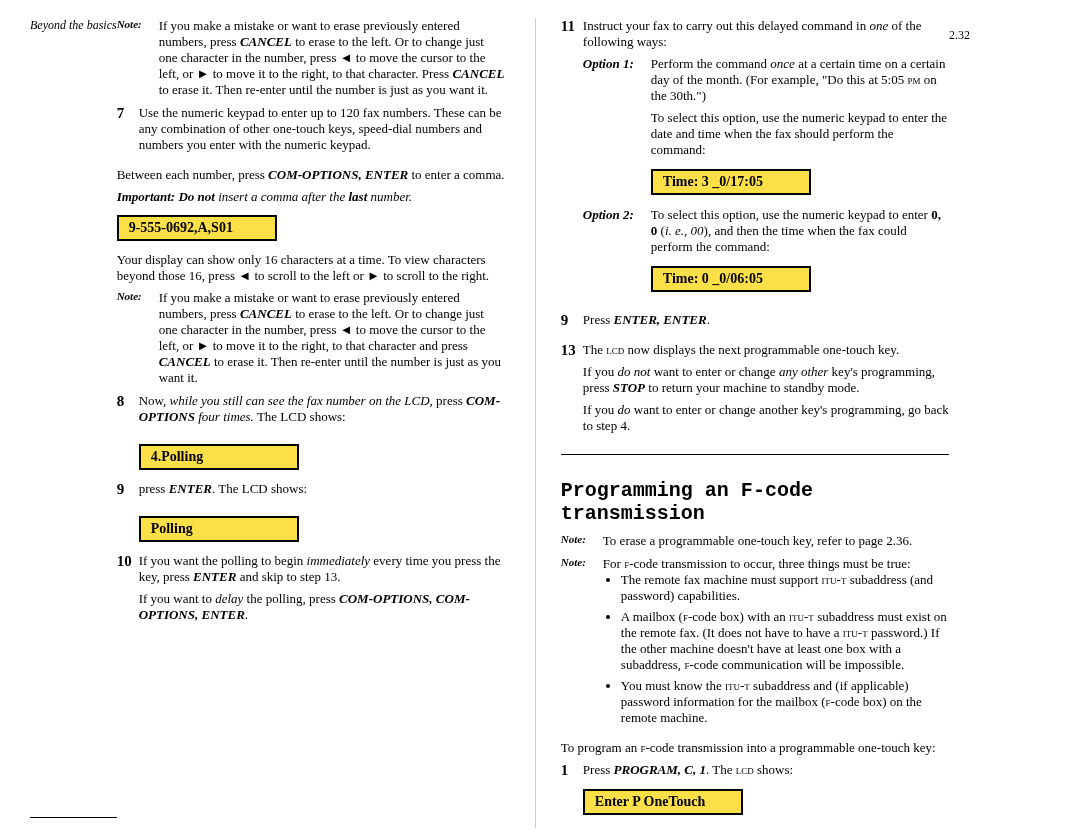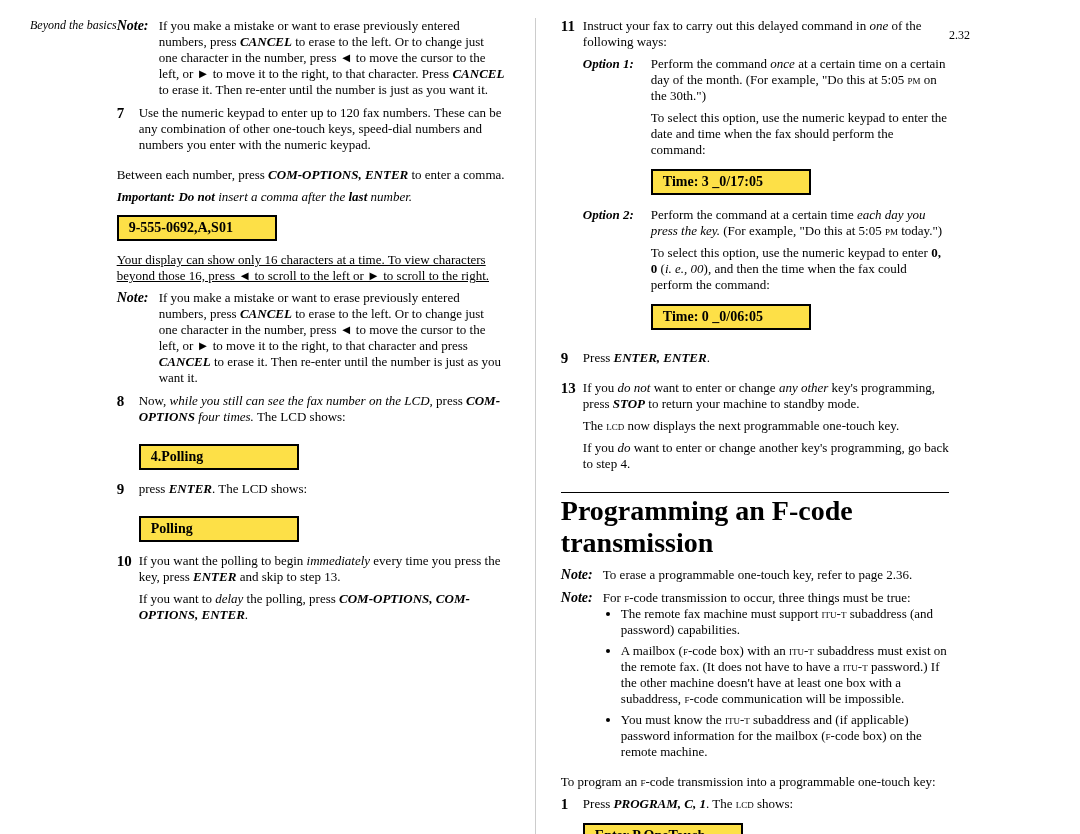--- a/index.html
+++ b/index.html
@@ -68,21 +68,21 @@
       display: flex;
       align-items: flex-start;
       margin-bottom: 7px;
       padding-left: 0;
     }
     .note-label {
       font-weight: bold;
       font-style: italic;
       min-width: 38px;
       margin-right: 4px;
-      font-size: 14px;
+      font-size: 11px;
     }
     .note-content {
       flex: 1;
       font-size: 13px;
     }
     .lcd-box-wide {
       border: 2px solid #000;
       background: #fde047;
       padding: 3px 10px;
       display: inline-block;
@@ -97,25 +97,26 @@
     .bold { font-weight: bold; }
     .italic { font-style: italic; }
     .bold-italic { font-weight: bold; font-style: italic; }
 
     .important-line {
       font-style: italic;
       margin-bottom: 5px;
     }
 
     .section-heading {
-      font-size: 28px;
+      font-size: 20px;
       font-weight: bold;
       margin: 14px 0 8px 0;
       border-top: 1px solid #000;
-      padding-top: 2px;
+      padding-top: 24px;
+      font-family: Liberation Mono, monospace;
     }
     .section-heading .fcode {
       font-variant: small-caps;
     }
 
     .bullet-list {
       list-style: disc;
       padding-left: 18px;
       margin-bottom: 7px;
     }
@@ -175,21 +176,21 @@
       </p>
 
       <p class="important-line">
         <span class="bold-italic">Important: Do not</span> insert a comma after the <span class="bold">last</span> number.
       </p>
 
       <div>
         <div class="lcd-box-wide">9-555-0692,A,S01</div>
       </div>
 
-      <p style="margin-top:6px;text-decoration:underline;">
+      <p style="margin-top:6px;">
         Your display can show only 16 characters at a time. To view characters beyond those 16, press ◄ to scroll to the left or ► to scroll to the right.
       </p>
 
       <div class="note-block">
         <span class="note-label bold-italic">Note:</span>
         <span class="note-content">
           If you make a mistake or want to erase previously entered numbers, press <span class="bold-italic">CANCEL</span> to erase to the left. Or to change just one character in the number, press ◄ to move the cursor to the left, or ► to move it to the right, to that character and press <span class="bold-italic">CANCEL</span> to erase it. Then re-enter until the number is just as you want it.
         </span>
       </div>
 
@@ -239,42 +240,41 @@
               <p>To select this option, use the numeric keypad to enter the date and time when the fax should perform the command:</p>
               <div>
                 <div class="lcd-box-wide">Time:  3  _0/17:05</div>
               </div>
             </div>
           </div>
 
           <div class="option-block" style="margin-top:6px;">
             <span class="option-label bold-italic">Option 2:</span>
             <div class="option-content">
-              <p>Perform the command at a certain time <span class="italic">each day you press the key.</span> (For example, "Do this at 5:05 <span class="sc">pm</span> today.")</p>
               <p>To select this option, use the numeric keypad to enter <span class="bold">0, 0</span> (<span class="italic">i. e., 00</span>), and then the time when the fax could perform the command:</p>
               <div>
                 <div class="lcd-box-wide">Time:  0  _0/06:05</div>
               </div>
             </div>
           </div>
         </div>
       </div>
 
       <div class="step" style="margin-top:6px;">
         <span class="step-num bold">9</span>
         <div class="step-content">
           <p>Press <span class="bold-italic">ENTER, ENTER</span>.</p>
         </div>
       </div>
 
       <div class="step">
         <span class="step-num bold">13</span>
         <div class="step-content">
+          <p>The <span class="sc">lcd</span> now displays the next programmable one-touch key.</p>
           <p>If you <span class="italic">do not</span> want to enter or change <span class="italic">any other</span> key's programming, press <span class="bold-italic">STOP</span> to return your machine to standby mode.</p>
-          <p>The <span class="sc">lcd</span> now displays the next programmable one-touch key.</p>
           <p>If you <span class="italic">do</span> want to enter or change another key's programming, go back to step 4.</p>
         </div>
       </div>
 
       <div class="section-heading">
         Programming an <span class="fcode">F</span>-code transmission
       </div>
 
       <div class="note-block">
         <span class="note-label bold-italic">Note:</span>

